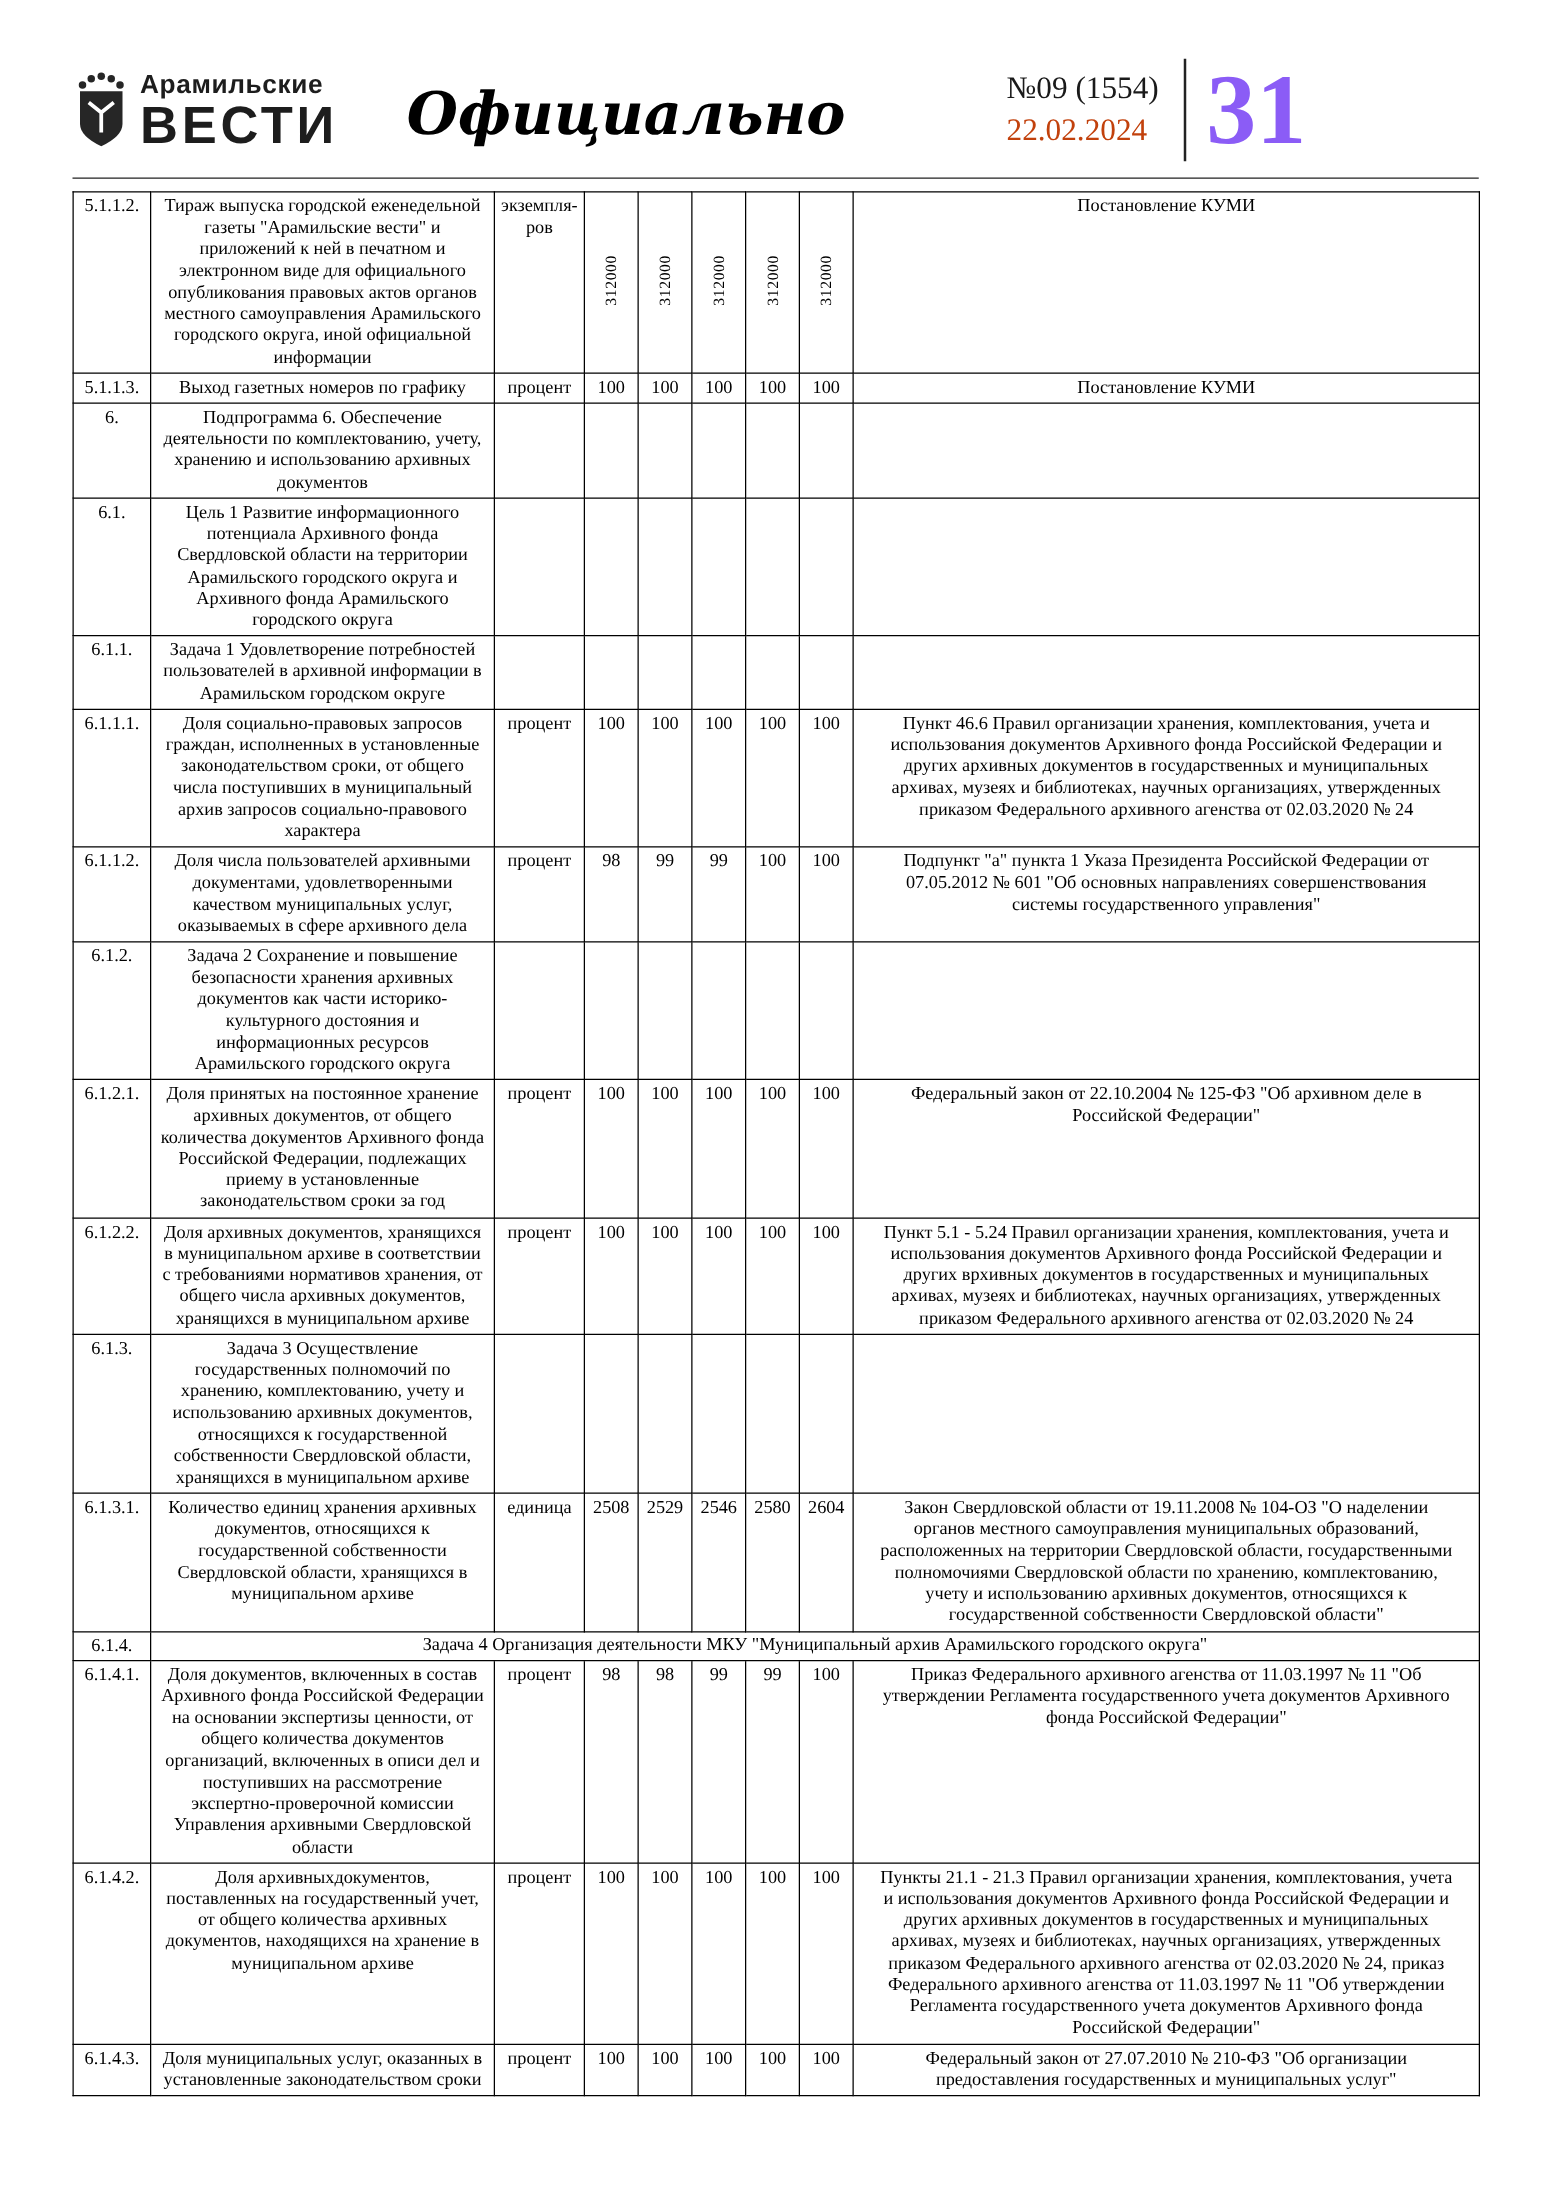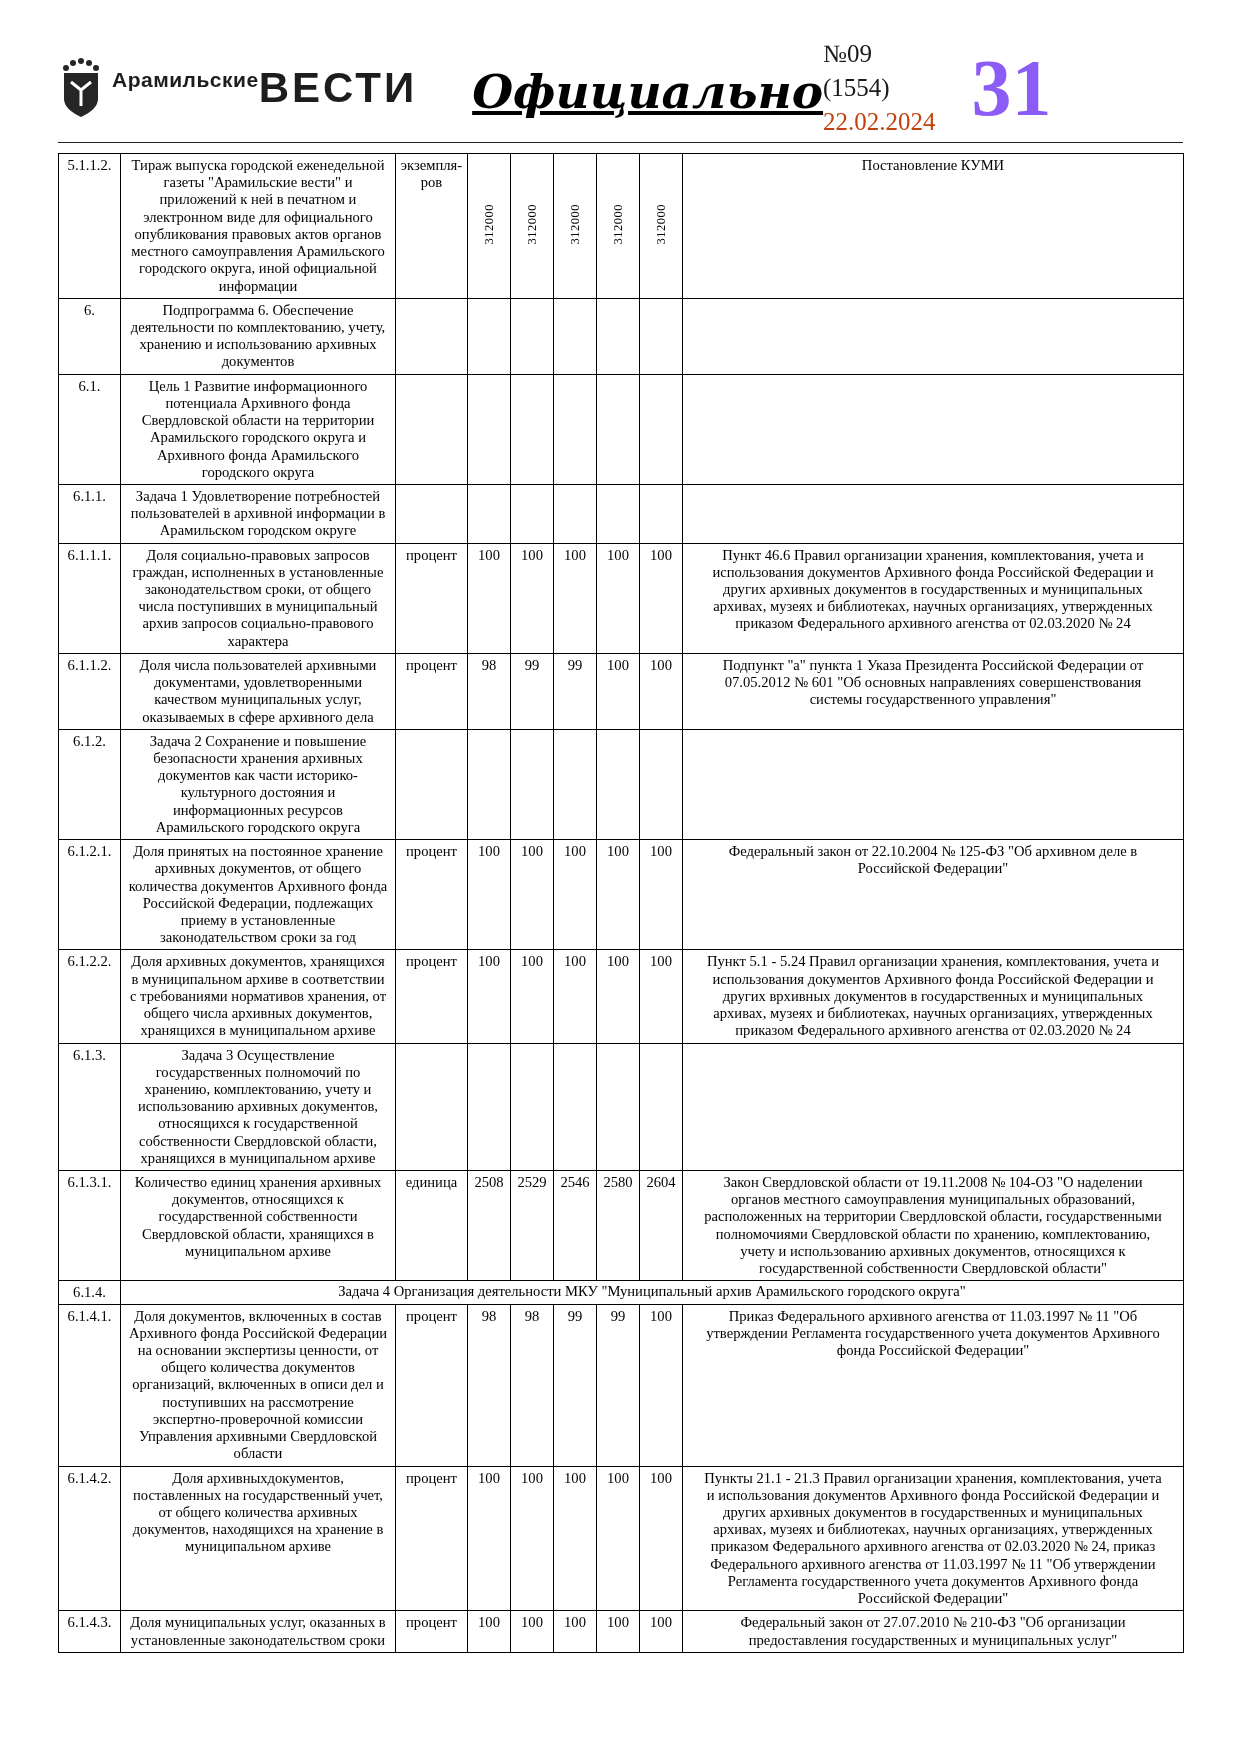--- a/index.html
+++ b/index.html
@@ -9,27 +9,27 @@
     font-family:"Liberation Serif", serif;
     color:#000;
     overflow:hidden;
   }
   .page { width:1241px; height:1754px; padding:42px 58px 0 58px; position:relative; }
 
   
   .header { display:flex; align-items:center; height:92px; }
   .logo { display:flex; align-items:center; }
   .logo svg { display:block; margin-right:8px; }
-  .logo-text { display:flex; flex-direction:row; font-family:"Liberation Sans", sans-serif; color:#1d1d1d; }
+  .logo-text { display:flex; flex-direction:column; font-family:"Liberation Sans", sans-serif; color:#1d1d1d; }
   .logo-top { font-size:21px; font-weight:bold; letter-spacing:.5px; }
   .logo-main { font-size:42px; font-weight:bold; letter-spacing:3px; line-height:.95; }
   .section-title {
     font-family:"DejaVu Serif", serif;
     font-style:italic; font-weight:bold;
-    font-size:47px; margin-left:55px; margin-top:6px;text-decoration:underline;
+    font-size:47px; margin-left:55px; margin-top:6px;
   }
   .issue-block { margin-left:auto; font-size:25px; line-height:1.35; color:#1a1a1a; }
   .issue-block .date { color:#c2410c; }
   .header-vdivider { width:2px; height:82px; background:#222; margin:0 16px 0 20px; }
   .page-number { font-size:80px; font-weight:bold; line-height:1; margin-right:138px; color:#8b5cf6; }
   .header-rule { border-top:1.5px solid #222; margin-top:8px; }
 
   
   table { border-collapse:collapse; table-layout:fixed; width:1125px; margin-top:10px; }
   td {
@@ -112,20 +112,31 @@
           <td class="desc">Тираж выпуска городской еженедельной газеты "Арамильские вести" и приложений к ней в печатном и электронном виде для официального опубликования правовых актов органов местного самоуправления Арамильского городского округа, иной официальной информации</td>
           <td class="unit">экземпля-ров</td>
           <td class="val vcell"><span class="vert">312000</span></td>
           <td class="val vcell"><span class="vert">312000</span></td>
           <td class="val vcell"><span class="vert">312000</span></td>
           <td class="val vcell"><span class="vert">312000</span></td>
           <td class="val vcell"><span class="vert">312000</span></td>
           <td class="basis">Постановление КУМИ</td>
         </tr>
         <tr>
+          <td class="num">5.1.1.3.</td>
+          <td class="desc">Выход газетных номеров по графику</td>
+          <td class="unit">процент</td>
+          <td class="val">100</td>
+          <td class="val">100</td>
+          <td class="val">100</td>
+          <td class="val">100</td>
+          <td class="val">100</td>
+          <td class="basis">Постановление КУМИ</td>
+        </tr>
+        <tr>
           <td class="num">6.</td>
           <td class="desc">Подпрограмма 6. Обеспечение деятельности по комплектованию, учету, хранению и использованию архивных документов</td>
           <td class="unit"></td>
           <td class="val"></td>
           <td class="val"></td>
           <td class="val"></td>
           <td class="val"></td>
           <td class="val"></td>
           <td class="basis"></td>
         </tr>

